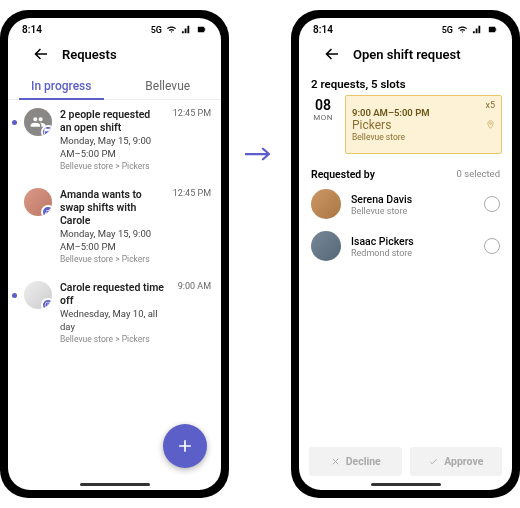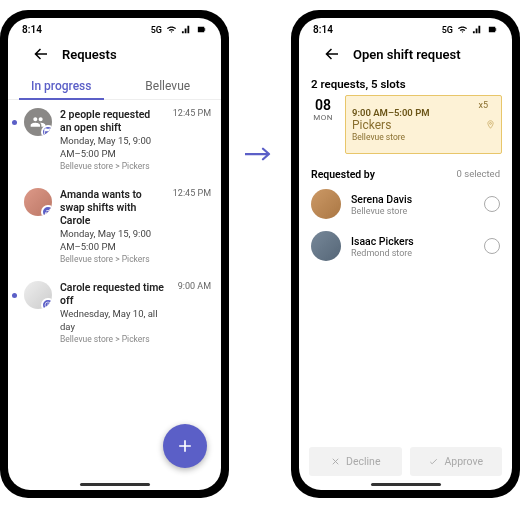--- a/index.html
+++ b/index.html
@@ -161,21 +161,21 @@
     flex:1;
     background: #fdf2d6;
     border: 1px solid #e8c66a;
     border-radius: 2px;
     padding: 11px 6px;
     position:relative;
   }
   .shift-time { font-size: 9.5px; font-weight:600; color:#6b5518; }
   .shift-team { font-size: 12px; color:#8a7030; }
   .shift-store { font-size: 8.5px; color:#8a7030; }
-  .shift-count { position:absolute; right:13px; top:4px; font-size:9px; color:#8a7030; }
+  .shift-count { position:absolute; right:6px; top:4px; font-size:9px; color:#8a7030; }
   .shift-pin { position:absolute; right:6px; top:18px; }
   .shift-pin svg { width:9px; height:9px; fill:none; stroke:#b8923a; stroke-width:1.5; }
 
   .section-row {
     display:flex; justify-content:space-between;
     padding: 6px 12px 2px;
     font-size: 10.5px;
   }
   .section-row .label { font-weight:600; }
   .section-row .count { color:#888; font-size:9.5px; }
@@ -204,20 +204,21 @@
   .action-btn {
     flex:1;
     padding: 8px 0;
     text-align:center;
     font-size: 10.5px;
     color:#aaa;
     background:#f2f2f2;
     border-radius:3px;
     display:flex; align-items:center; justify-content:center; gap:5px;
     cursor:pointer;
+    font-weight:bold;
   }
   .action-btn svg { width:11px; height:11px; stroke:#aaa; fill:none; stroke-width:2; }
 
   .arrow {
     width: 30px;
     display:flex;
     align-items:center;
     justify-content:center;
     margin-top: -200px;
   }

